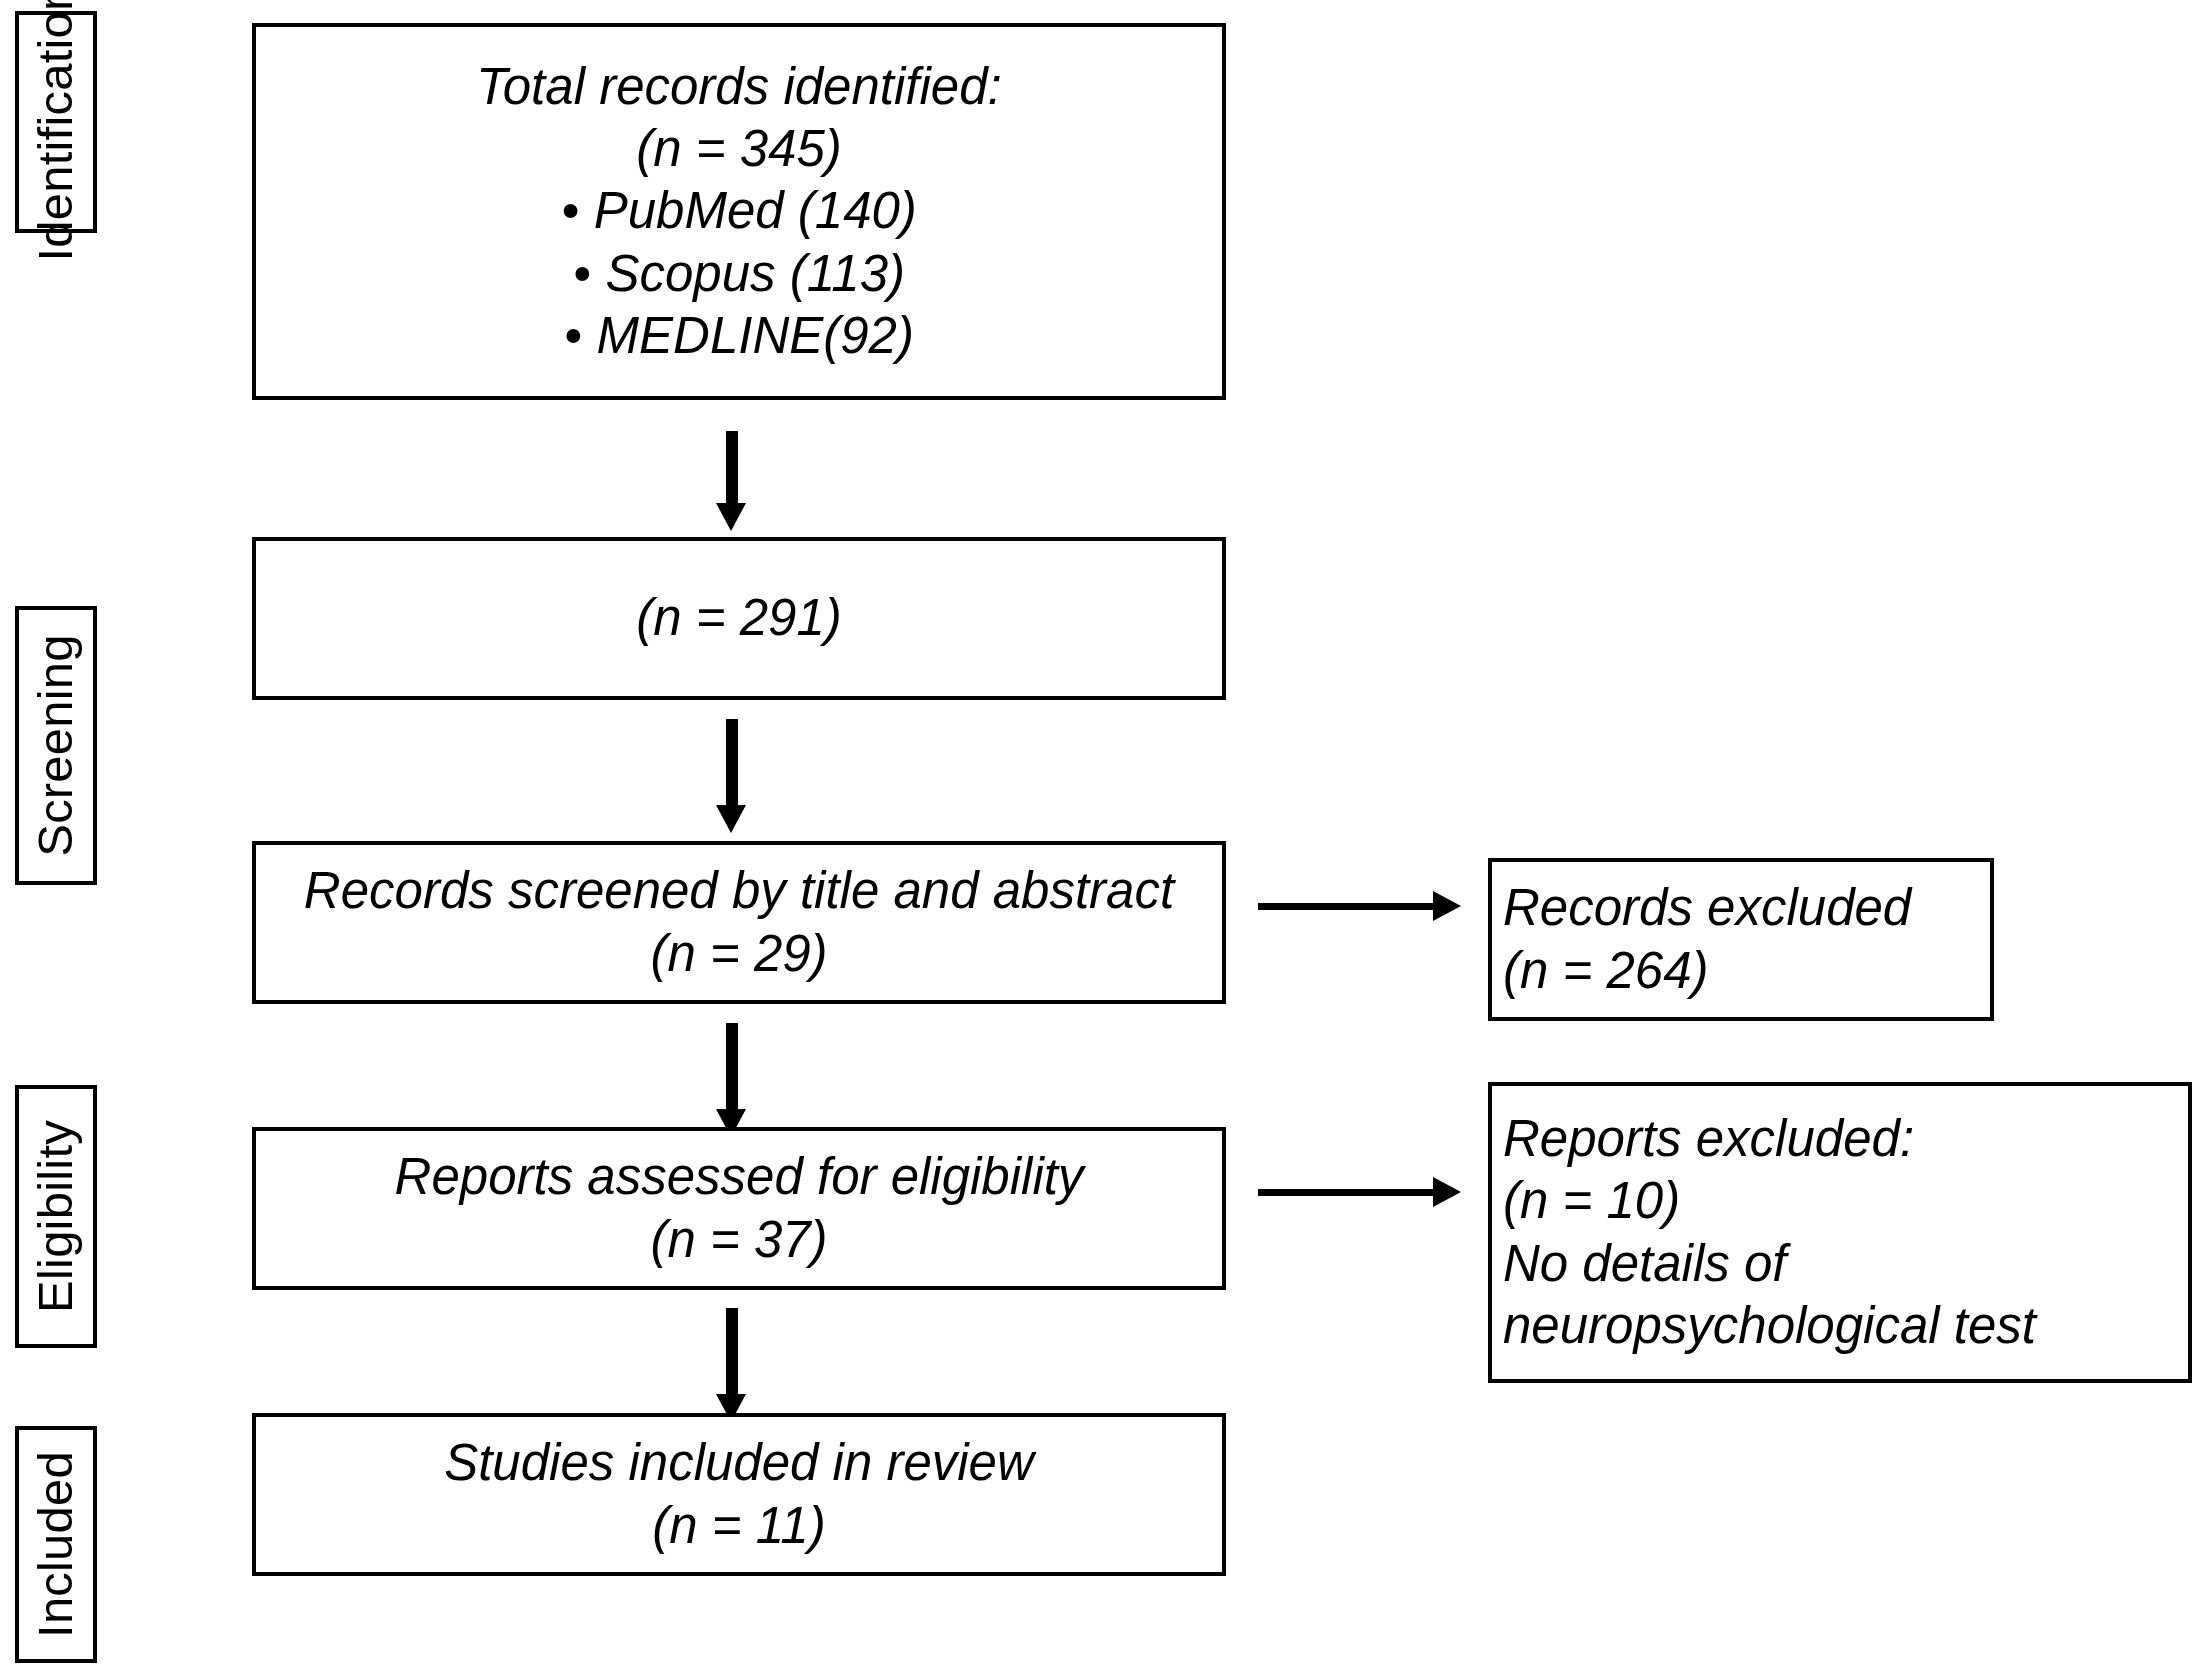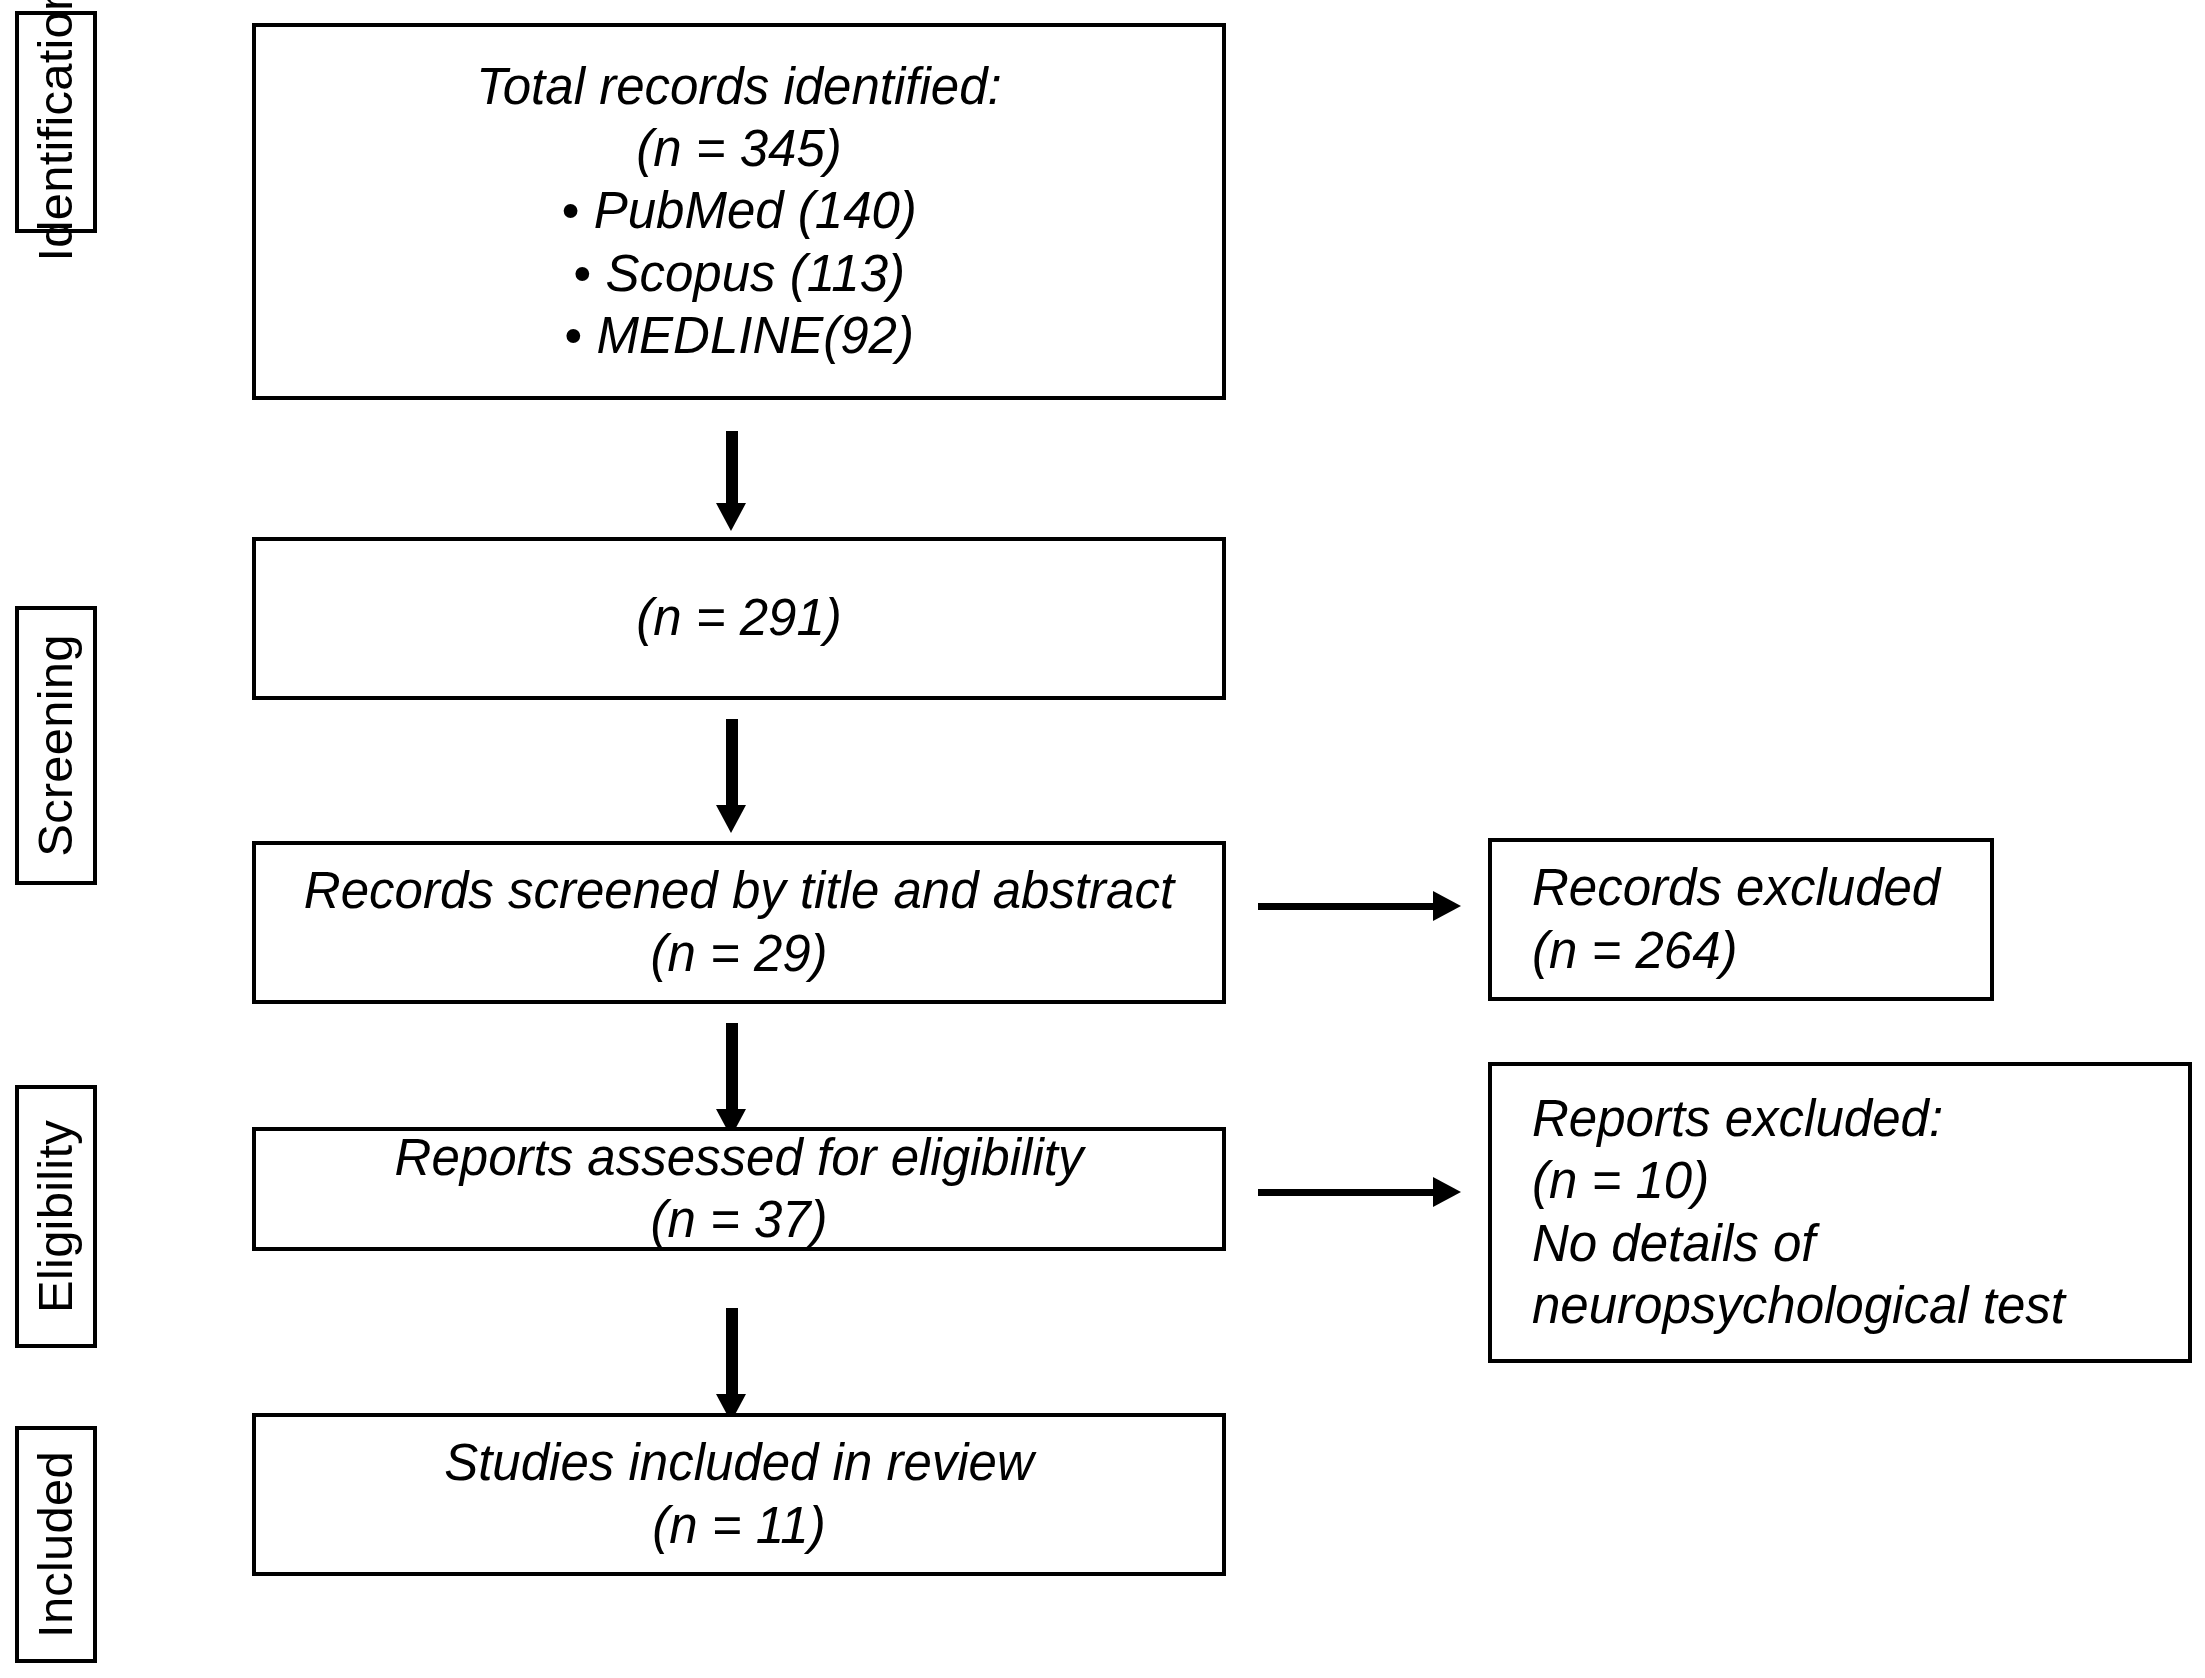--- a/index.html
+++ b/index.html
@@ -49,21 +49,22 @@
     justify-content: center;
     font-style: italic;
   }
   .flow-box.center {
     align-items: center;
     text-align: center;
   }
   .flow-box.leftalign {
     align-items: flex-start;
     text-align: left;
-    padding-left: 40px;
+    padding-left: 11px;
+    margin-top: 20px;
   }
   .flow-box .line {
     font-size: 51px;
     line-height: 1.22;
     white-space: nowrap;
   }
   .flow-box .line.bullet::before {
     content: "\2022";
     margin-right: 14.7px;
   }
@@ -171,21 +172,21 @@
   <div class="flow-box leftalign" style="left:1488px; top:838px; width:506px; height:163px;">
     <div class="line">Records excluded</div>
     <div class="line">(n = 264)</div>
   </div>
 
   <div class="arrow-v" style="left:715px; top:1023px; width:33px; height:114px;">
     <div class="shaft" style="height:87px;"></div>
     <div class="head"></div>
   </div>
 
-  <div class="flow-box center" style="left:252px; top:1127px; width:974px; height:124px;">
+  <div class="flow-box center" style="left:252px; top:1127px; width:974px; height:163px;">
     <div class="line">Reports assessed for eligibility</div>
     <div class="line">(n = 37)</div>
   </div>
 
   <div class="arrow-h" style="left:1258px; top:1176px; width:203px; height:33px;">
     <div class="shaft" style="width:175px;"></div>
     <div class="head"></div>
   </div>
 
   <div class="flow-box leftalign" style="left:1488px; top:1062px; width:704px; height:301px;">

